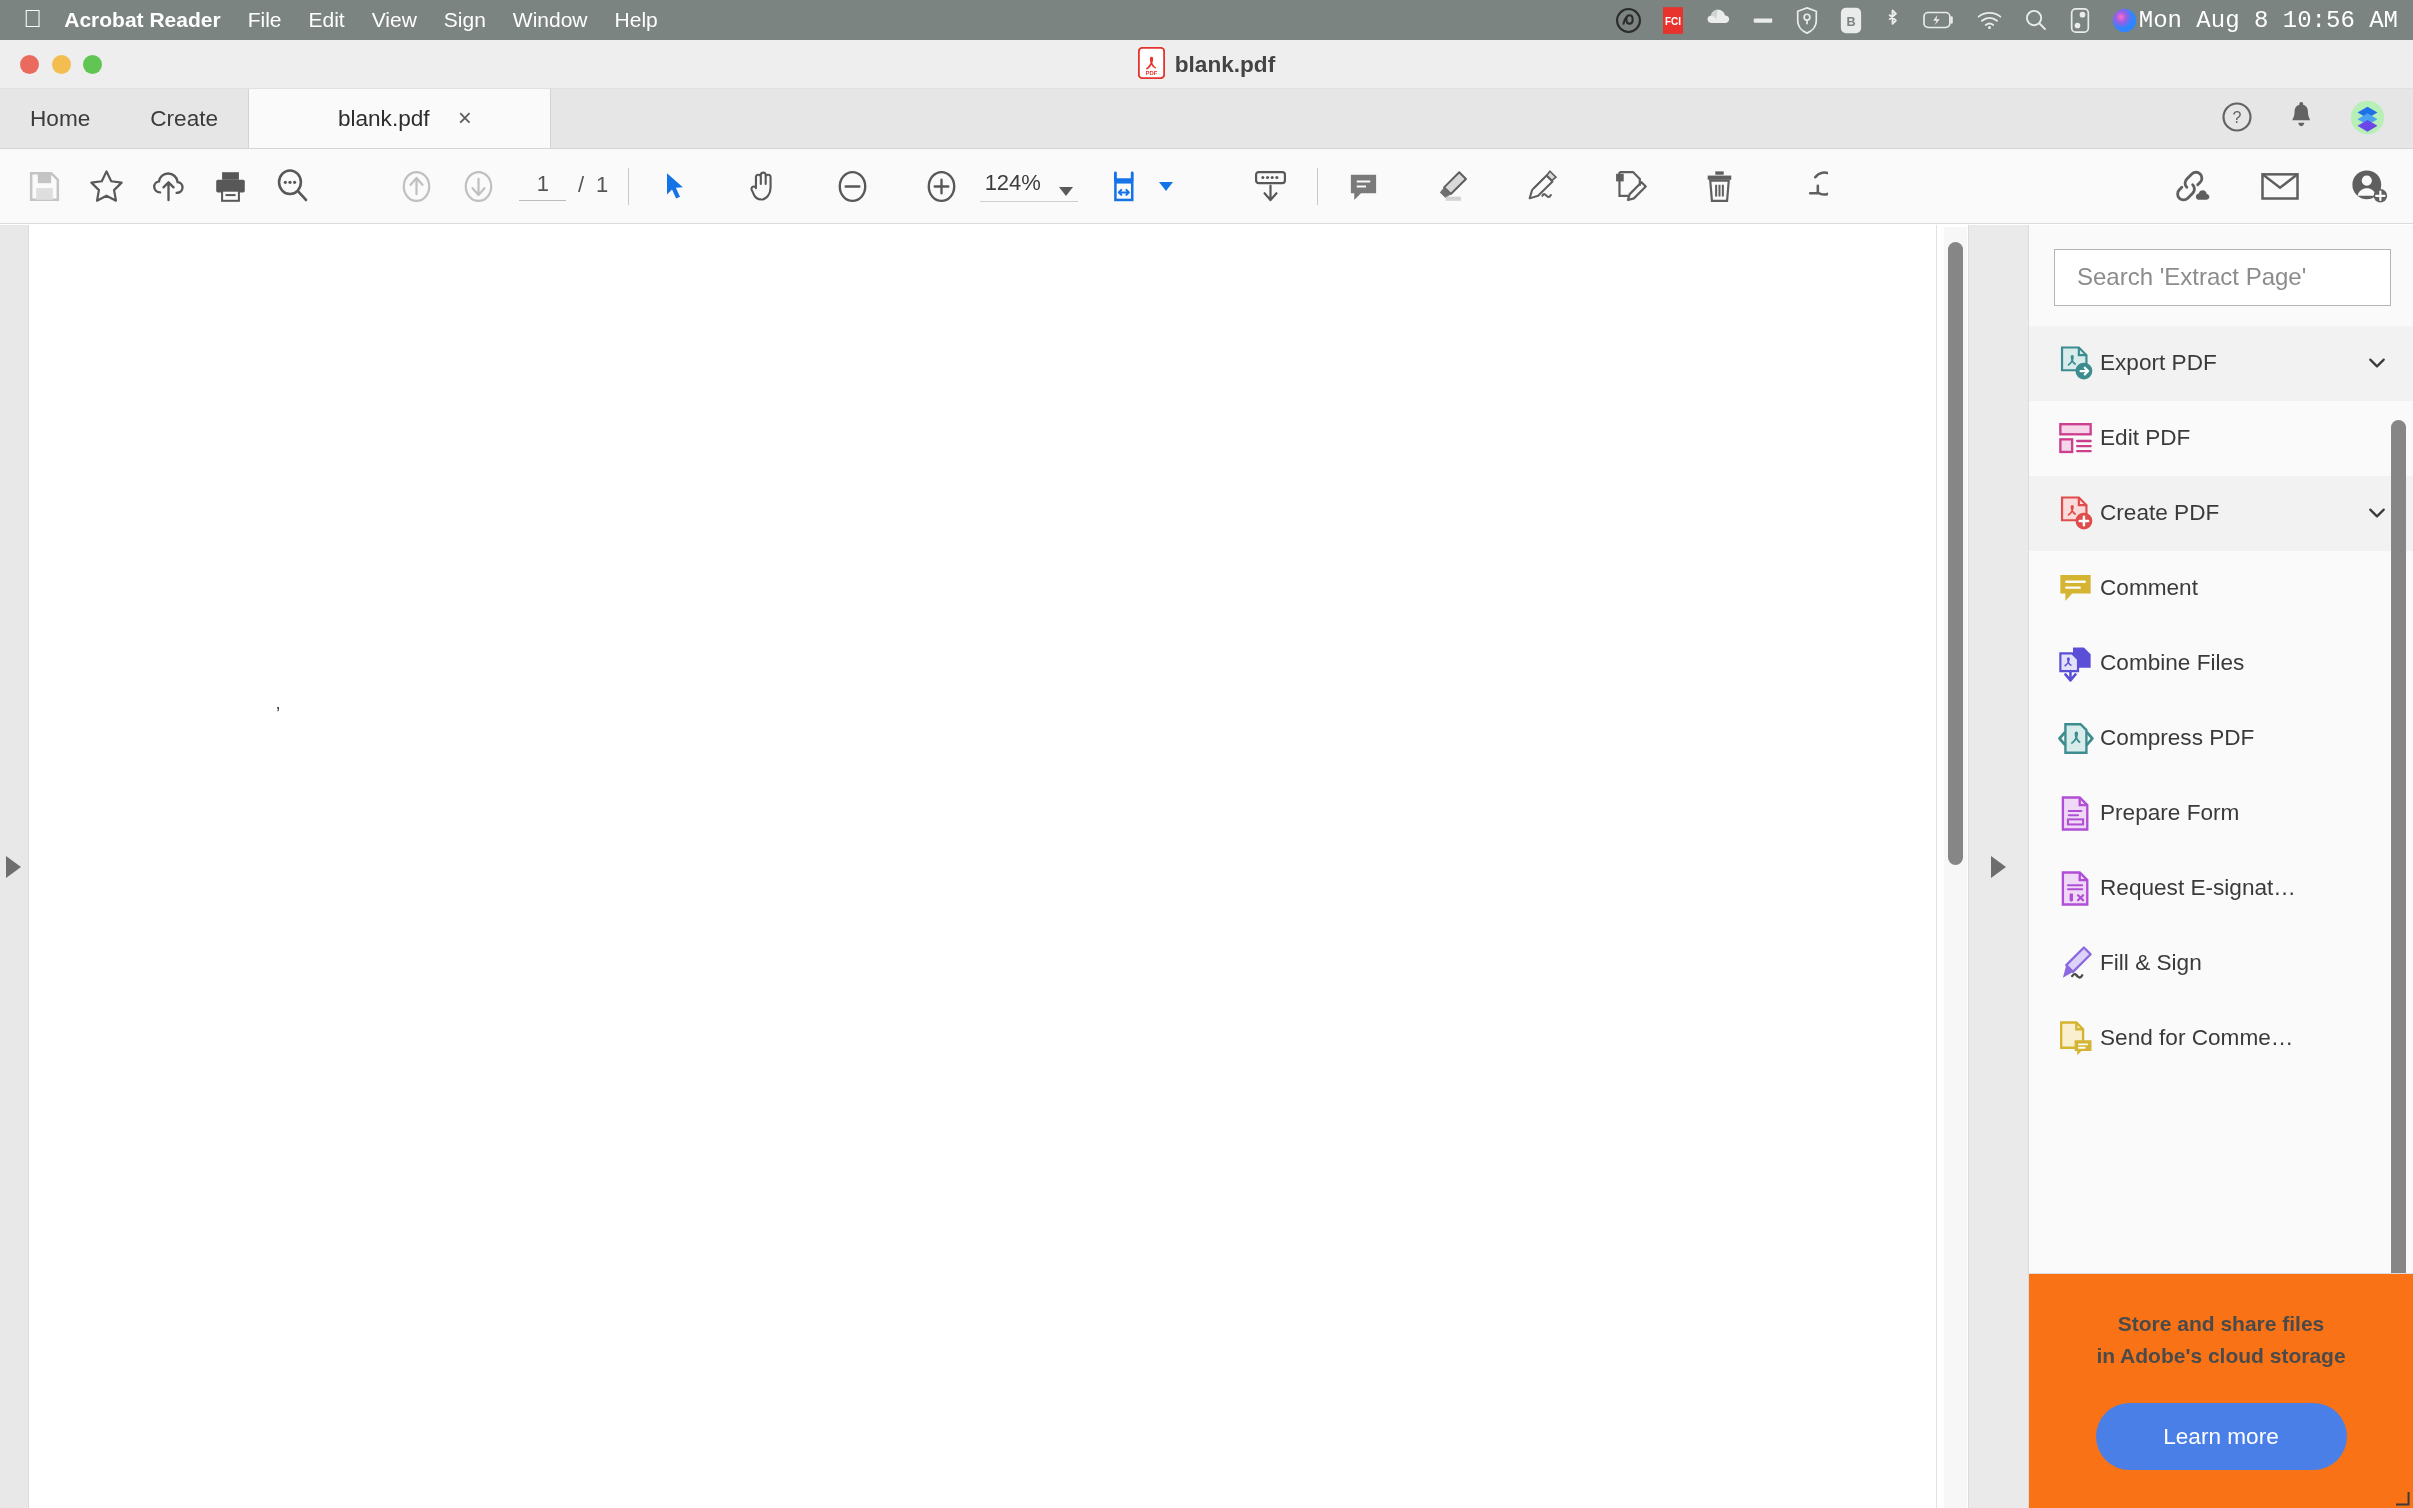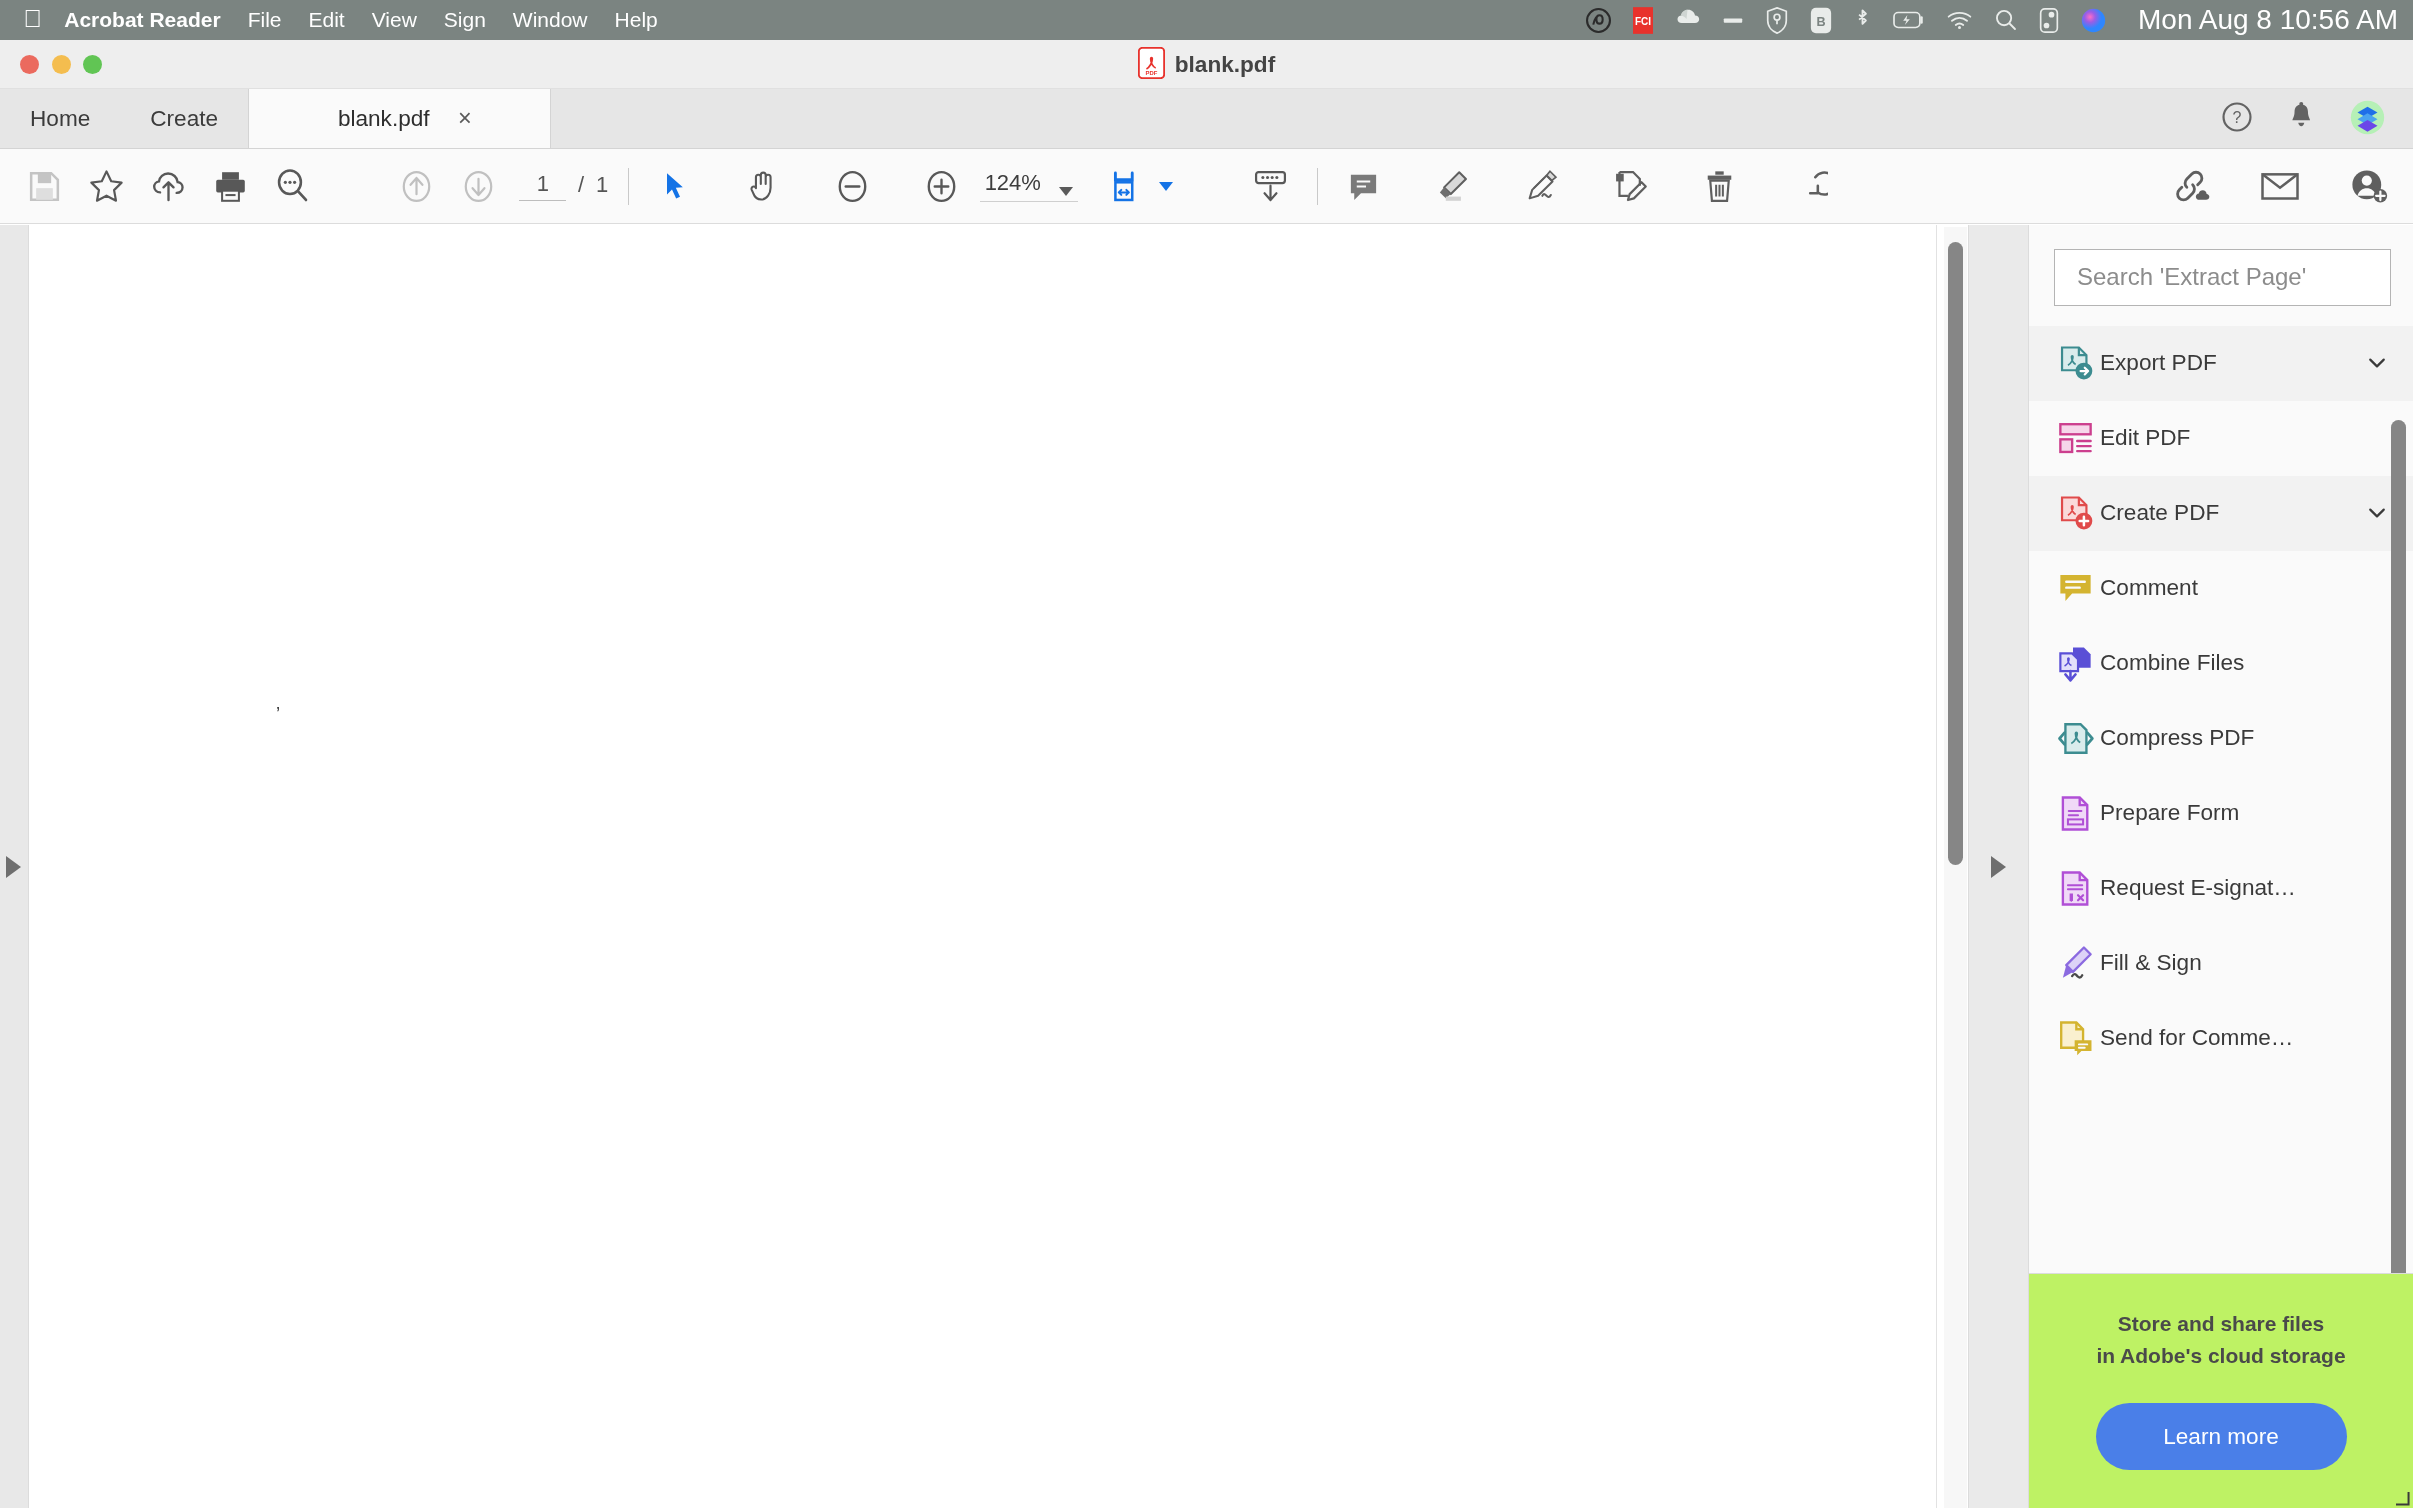--- a/index.html
+++ b/index.html
@@ -15,21 +15,21 @@
     position: absolute; top: 0; left: 0; width: 2413px; height: 40px;
     background: #7b8481; display: flex; align-items: center;
     padding: 0 15px 0 23.5px; color: #ffffff;
   }
   .menubar .apple { font-size: 25px; line-height: 1; margin-right: 22px; margin-top: -3.4px; }
   .menubar .mi { font-size: 21px; margin-right: 27px; white-space: nowrap; }
   .menubar .mi.bold { font-weight: bold; }
   .menubar .spacer { flex: 1; }
   .status-icons { display: flex; align-items: center; gap: 22px; }
   .status-icons .sicon { display: flex; align-items: center; justify-content: center; }
-  .clock { font-size: 28px; margin-left: 32px; white-space: nowrap; }
+  .clock { font-size: 24px; margin-left: 2px; white-space: nowrap; font-family: Liberation Mono, monospace; }
 
   
   .titlebar {
     position: absolute; top: 40px; left: 0; width: 2413px; height: 49px;
     background: #eeeeee; border-bottom: 0.8px solid #e0e0e0;
     display: flex; align-items: center;
   }
   .traffic { display: flex; align-items: center; gap: 12.6px; padding-left: 20px; }
   .light { width: 19px; height: 19px; border-radius: 50%; }
   .light.red { background: #eb6a5e; }
@@ -146,21 +146,21 @@
                overflow: hidden; }
   .chev { width: 22px; height: 22px; flex: 0 0 22px; }
   .sidescroll {
     position: absolute; right: 6.7px; top: 99px; width: 15px; height: 884px;
     background: #f0f0f0; border-radius: 7.5px;
   }
   .sidescroll .sthumb { position: absolute; left: 0; top: 0; width: 15px;
                         height: 884px; background: #868686; border-radius: 7.5px; }
   .promo {
     border-top: 0.8px solid #dcdcdc; padding: 34px 25px 39px 25px;
-    text-align: center; background: #bef264;
+    text-align: center; background: #f97316;
   }
   .promo p { font-size: 21px; color: #4a4a4a; font-weight: bold; line-height: 1.55; }
   .learnbtn {
     margin: 30px auto 0 auto; display: block; width: 251px; height: 67px;
     background: #4a7fe8; color: #ffffff; border: none; border-radius: 34px;
     font-size: 22.6px; font-family: "Liberation Sans", sans-serif; cursor: pointer;
   }
   .resize-grip { position: absolute; right: 3.4px; bottom: 3.4px; width: 18.4px; height: 18.4px; }
 </style>
 </head>

